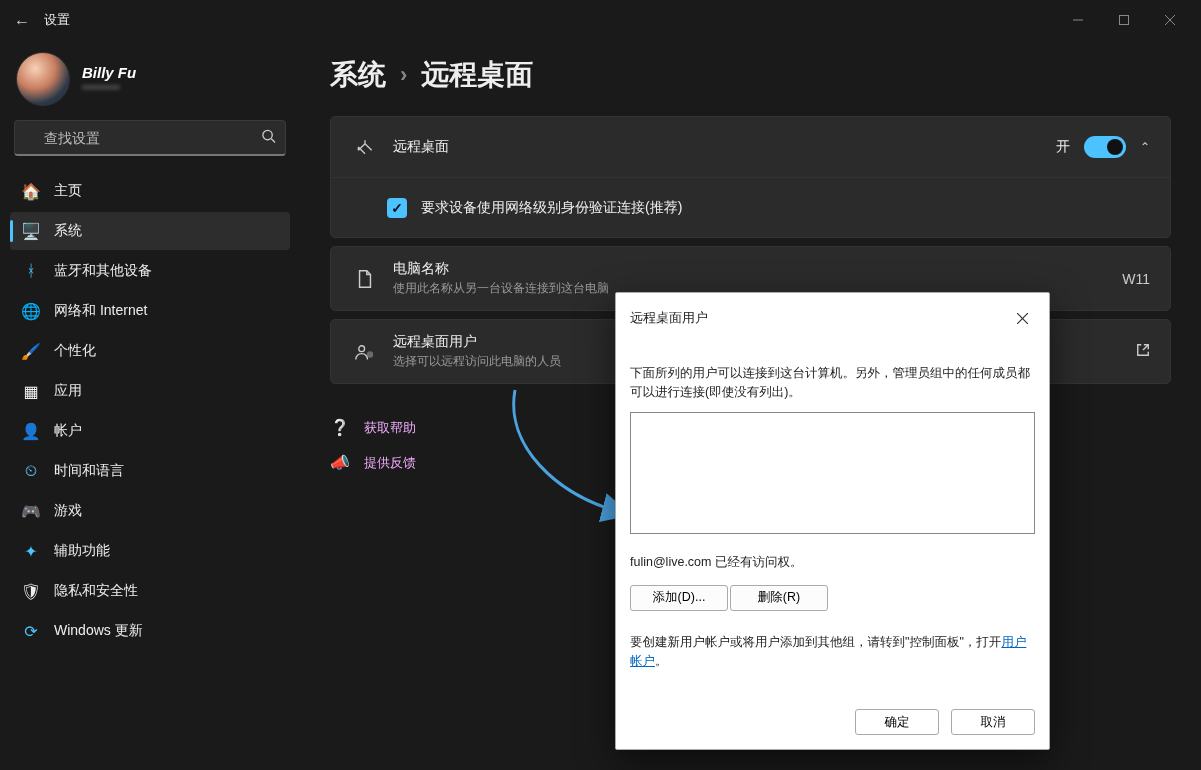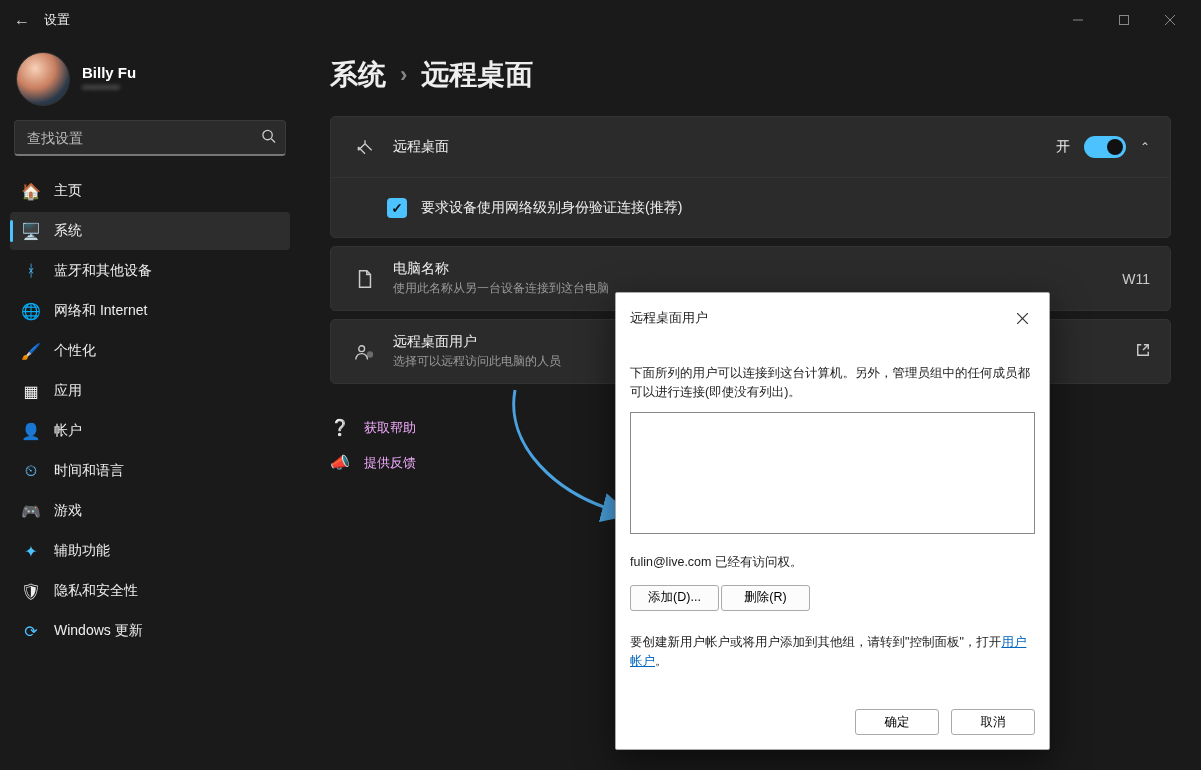--- a/index.html
+++ b/index.html
@@ -14,26 +14,26 @@
   .winbtn svg { pointer-events: none; }
 
   
   .layout { display: flex; height: calc(100% - 40px); }
   .sidebar { width: 300px; padding: 0 8px 8px 8px; }
   .main { flex: 1; padding: 0 30px 0 30px; overflow: auto; }
 
   
   .profile { display: flex; align-items: center; gap: 12px; padding: 12px 8px 14px 8px; }
   .avatar { width: 54px; height: 54px; border-radius: 50%; background: radial-gradient(circle at 35% 30%, #f7d1b7 0%, #c97e60 40%, #2b3a4a 70%, #1b2732 100%); border: 1px solid #333; }
-  .profile .name { font-size: 15px; font-weight: 600; }
+  .profile .name { font-size: 15px; font-weight: 600; font-style: italic; }
   .profile .email { font-size: 12px; color: #777; filter: blur(2px); }
 
   
   .searchwrap { position: relative; margin: 0 6px 14px 6px; }
-  .search { width: 100%; height: 36px; background: #2b2b2b; border: 1px solid #3a3a3a; border-bottom: 2px solid #777; border-radius: 4px; color: #fff; padding: 0 36px 0 12px; font-size: 14px; outline: none; }
+  .search { width: 100%; height: 36px; background: #2b2b2b; border: 1px solid #3a3a3a; border-bottom: 2px solid #777; border-radius: 4px; color: #fff; padding: 0 36px 0 29px; font-size: 14px; outline: none; }
   .search::placeholder { color: #bbb; }
   .searchwrap .sicon { position: absolute; right: 10px; top: 50%; transform: translateY(-50%); color: #ccc; }
 
   
   .nav { display: flex; flex-direction: column; gap: 2px; padding: 2px; }
   .nav-item { display: flex; align-items: center; gap: 14px; height: 38px; padding: 0 12px; border-radius: 4px; font-size: 14px; color: #eee; cursor: pointer; }
   .nav-item.active { background: #2d2d2d; position: relative; }
   .nav-item.active::before { content: ""; position: absolute; left: 0; top: 8px; bottom: 8px; width: 3px; background: #4cc2ff; border-radius: 2px; }
   .nicon { width: 18px; height: 18px; display: flex; align-items: center; justify-content: center; font-size: 16px; }
 
@@ -66,21 +66,21 @@
   .hlrow a { color: #f0abfc; font-size: 13px; text-decoration: none; cursor: pointer; }
 
   
   .dialog { position: absolute; left: 615px; top: 292px; width: 435px; background: #fff; color: #222; border: 1px solid #aaa; border-radius: 2px; box-shadow: 0 12px 36px rgba(0,0,0,.55); padding: 12px 14px 14px 14px; }
   .dlg-titlebar { display: flex; align-items: center; }
   .dlg-title { font-size: 13px; color: #222; flex: 1; }
   .dlg-close { width: 26px; height: 26px; display: flex; align-items: center; justify-content: center; cursor: pointer; color: #333; }
   .dlg-desc { font-size: 12.5px; color: #222; margin-top: 33px; line-height: 1.5; }
   .dlg-list { margin-top: 10px; height: 122px; border: 1px solid #888; background: #fff; }
   .dlg-status { font-size: 12.5px; margin-top: 20px; color: #222; }
-  .dlg-btnrow { display: grid; grid-template-columns: 1fr 1fr; gap: 2px; width: 180px; margin-top: 14px; }
+  .dlg-btnrow { display: grid; grid-template-columns: 1fr 1fr; gap: 2px; width: 198px; margin-top: 14px; }
   .dlg-btn { height: 26px; font-size: 12.5px; border: 1px solid #aaa; background: #fcfcfc; border-radius: 3px; cursor: pointer; }
   .dlg-note { font-size: 12.5px; margin-top: 22px; line-height: 1.55; }
   .dlg-note a { color: #0067c0; text-decoration: underline; cursor: pointer; }
   .dlg-actions { display: flex; justify-content: flex-end; gap: 12px; margin-top: 38px; }
   .dlg-pri { width: 84px; height: 26px; font-size: 12.5px; border: 1px solid #aaa; background: #fff; border-radius: 3px; cursor: pointer; }
 
   
   .arrow { position: absolute; left: 495px; top: 385px; pointer-events: none; }
 </style>
 </head>

